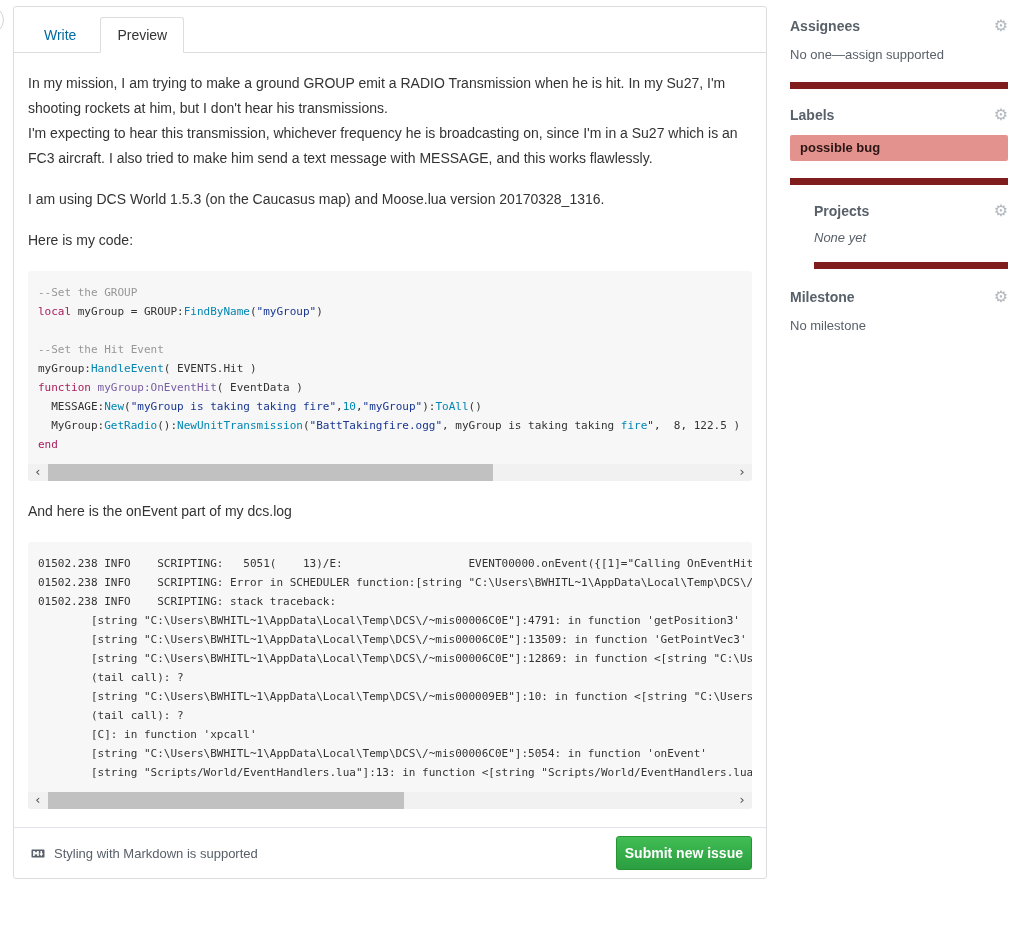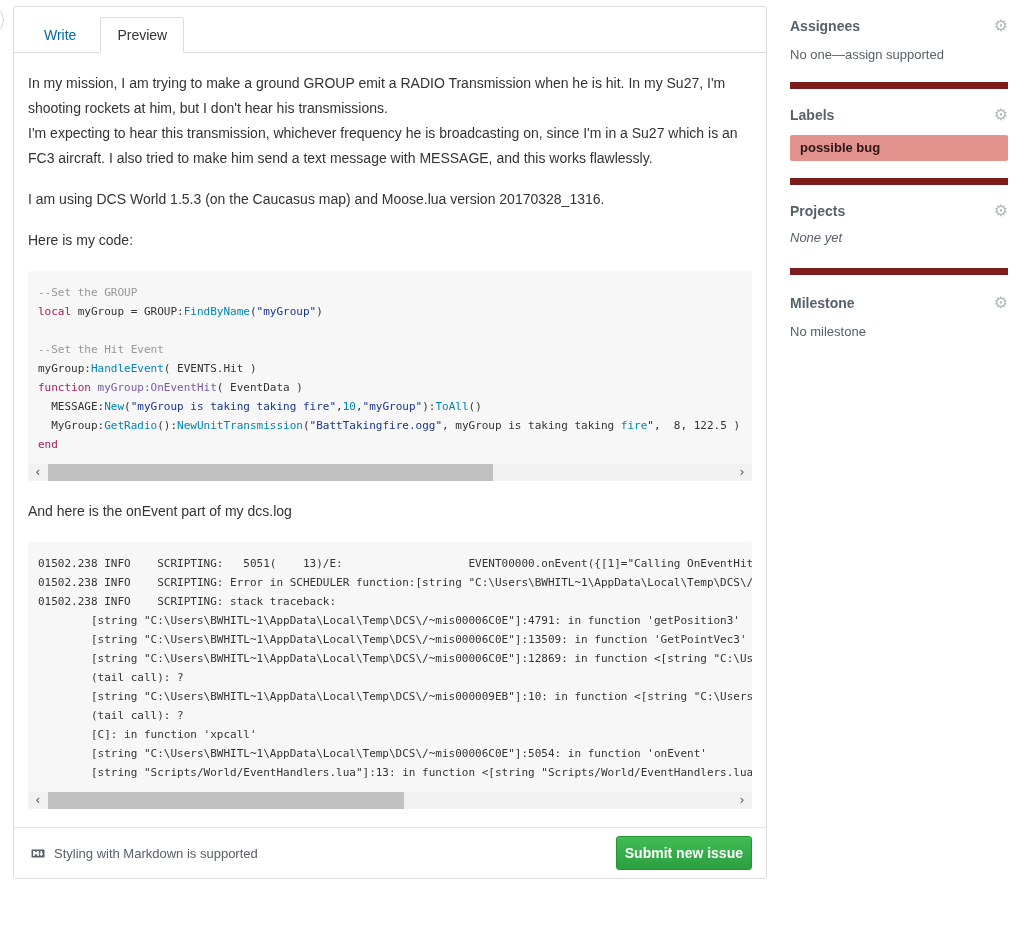--- a/index.html
+++ b/index.html
@@ -60,21 +60,21 @@
   
   .sidebar { width:218px; font-size:13px; color:#586069; }
   .side-section { border-bottom:7px solid #7f1d1d; }
   .side-section:last-child { border-bottom:none; }
   .side-head { display:flex; align-items:center; justify-content:space-between; }
   .side-title { font-size:14px; font-weight:bold; color:#586069; }
   .gear { color:#b2b8bd; font-size:16px; line-height:16px; cursor:pointer; }
   .side-empty { color:#586069; }
   .sec-assignees { padding:12px 0 20px; } .sec-assignees .side-empty { margin-top:13px; }
   .sec-labels    { padding:18px 0 17px; }
-  .sec-projects  { padding:18px 0 23px; } .sec-projects .side-empty { margin-top:11px;font-style:italic; }
+  .sec-projects  { padding:18px 0 17px;margin-left:24px; } .sec-projects .side-empty { margin-top:11px;font-style:italic; }
   .sec-milestone { padding:20px 0 20px; } .sec-milestone .side-empty { margin-top:13px; }
   .label-chip { margin-top:12px; height:26px; line-height:26px; padding:0 10px;
                 border-radius:2px; font-size:13px; font-weight:bold; color:#2a1614; }
 </style>
 </head>
 <body>
 
 <div class="page">
   <div class="avatar-arc"></div>
 

